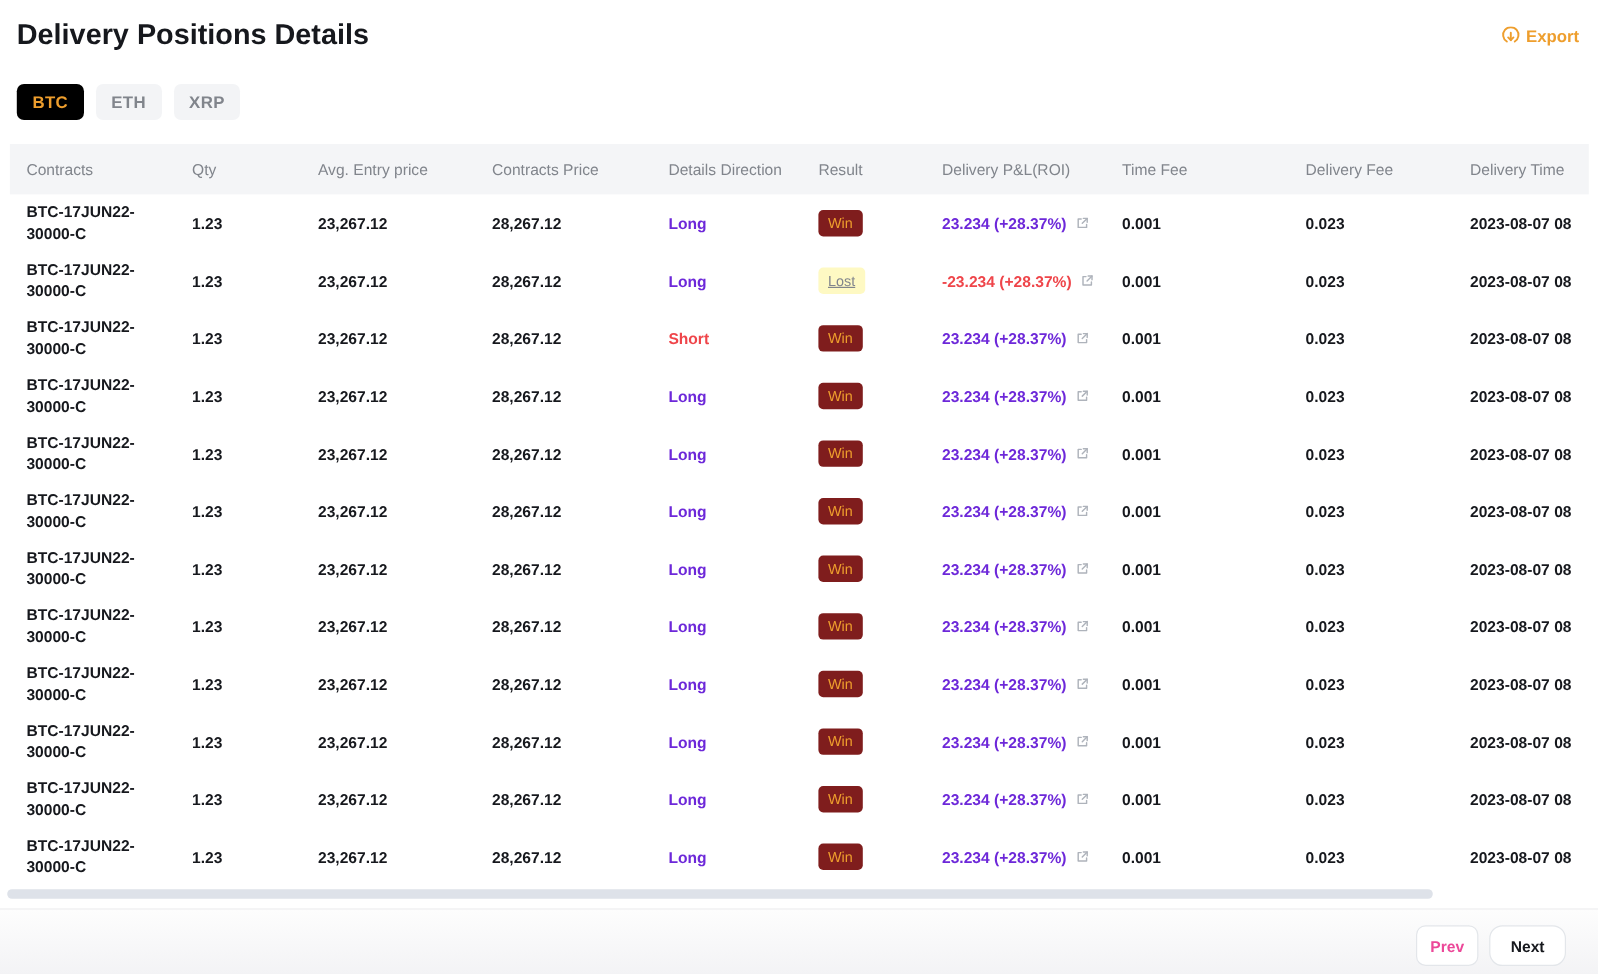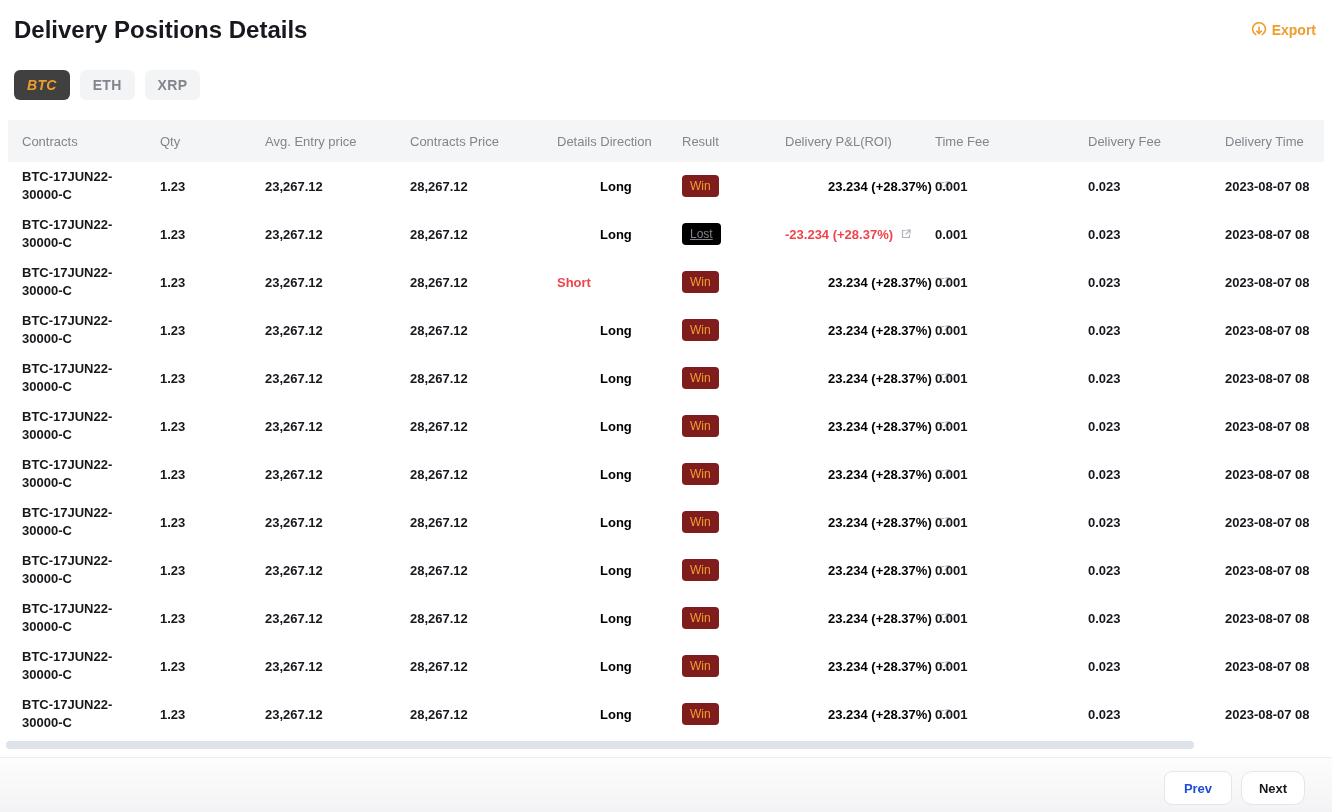--- a/index.html
+++ b/index.html
@@ -18,67 +18,67 @@
     color:#ee9e2d; font-size:14px; font-weight:700; cursor:pointer;text-align:right;
   }
   .export-btn svg { display:block; }
   .tabs { position:absolute; left:14px; top:70px; display:flex; gap:10px; }
   .tab {
     height:30px; padding:0 13px; border-radius:6px;
     display:flex; align-items:center;
     background:#f3f4f6; color:#81858c;
     font-size:14px; font-weight:700; cursor:pointer; letter-spacing:.3px;
   }
-  .tab.active { background:#404040; color:#ee9e2d;font-style:italic; }
+  .tab.active { background:#000000; color:#ee9e2d; }
 
   .table-clip {
     position:absolute; left:8px; top:120px;
     width:1316px; height:620px; overflow:hidden;
   }
   .t-inner { width:1403px; }
   .t-row {
     display:grid;
     grid-template-columns:138px 105px 145px 147px 125px 103px 150px 153px 137px 186px;
     padding-left:14px; align-items:center;
   }
   .t-head {
     height:42px; background:#f4f5f7; color:#81858c;
     font-size:13px; font-weight:400;
   }
   .t-body .t-row { height:48px; font-size:13px; font-weight:600; color:#16181d; }
   .cell { white-space:nowrap; }
   .contract span { display:block; line-height:18px; }
-  .green { color:#000000;margin-left:43px; }
+  .green { color:#6d28d9; }
   .red   { color:#ef454a; }
   .badge {
     display:inline-block; padding:4px 8px; border-radius:4px;
     font-size:12px; font-weight:500;
   }
   .badge.win  { background:#7f1d1d; color:#ee9e2d; }
-  .badge.lost { background:#000000; color:#81858c;text-decoration:underline; }
+  .badge.lost { background:#fef9c3; color:#81858c;text-decoration:underline; }
   .pnl { display:flex; align-items:center; gap:7px;text-align:center; }
   .link-ic { display:flex; align-items:center; cursor:pointer; }
 
   .hscroll-thumb {
     position:absolute; left:6px; top:741px;
     width:1188px; height:8px; border-radius:4px;
     background:#dee2e9; cursor:pointer;
   }
   .footer {
     position:absolute; left:0; top:757px; width:1332px; height:55px;
     background:linear-gradient(#fdfdfd,#f3f3f5);
     border-top:1px solid #ededef;
   }
   .pg-btn {
     position:absolute; top:13px; height:34px;
     background:#ffffff; border:1px solid #e3e6ea; border-radius:8px;
     font-family:inherit; font-size:13px; font-weight:700; cursor:pointer;
     display:flex; align-items:center; justify-content:center;
   }
-  .pg-prev { right:100px; width:68px; color:#1d4ed8; }
+  .pg-prev { right:100px; width:52px; color:#ec4899; }
   .pg-next { right:27px;  width:64px; color:#16181d;border-radius:11px; }
 </style>
 </head>
 <body>
 
 <div class="page-title">Delivery Positions Details</div>
 
 <div class="export-btn">
   <span>
     <svg width="16" height="16" viewBox="0 0 16 16" fill="none" stroke="#ee9e2d" stroke-width="1.6" stroke-linecap="round" stroke-linejoin="round">

